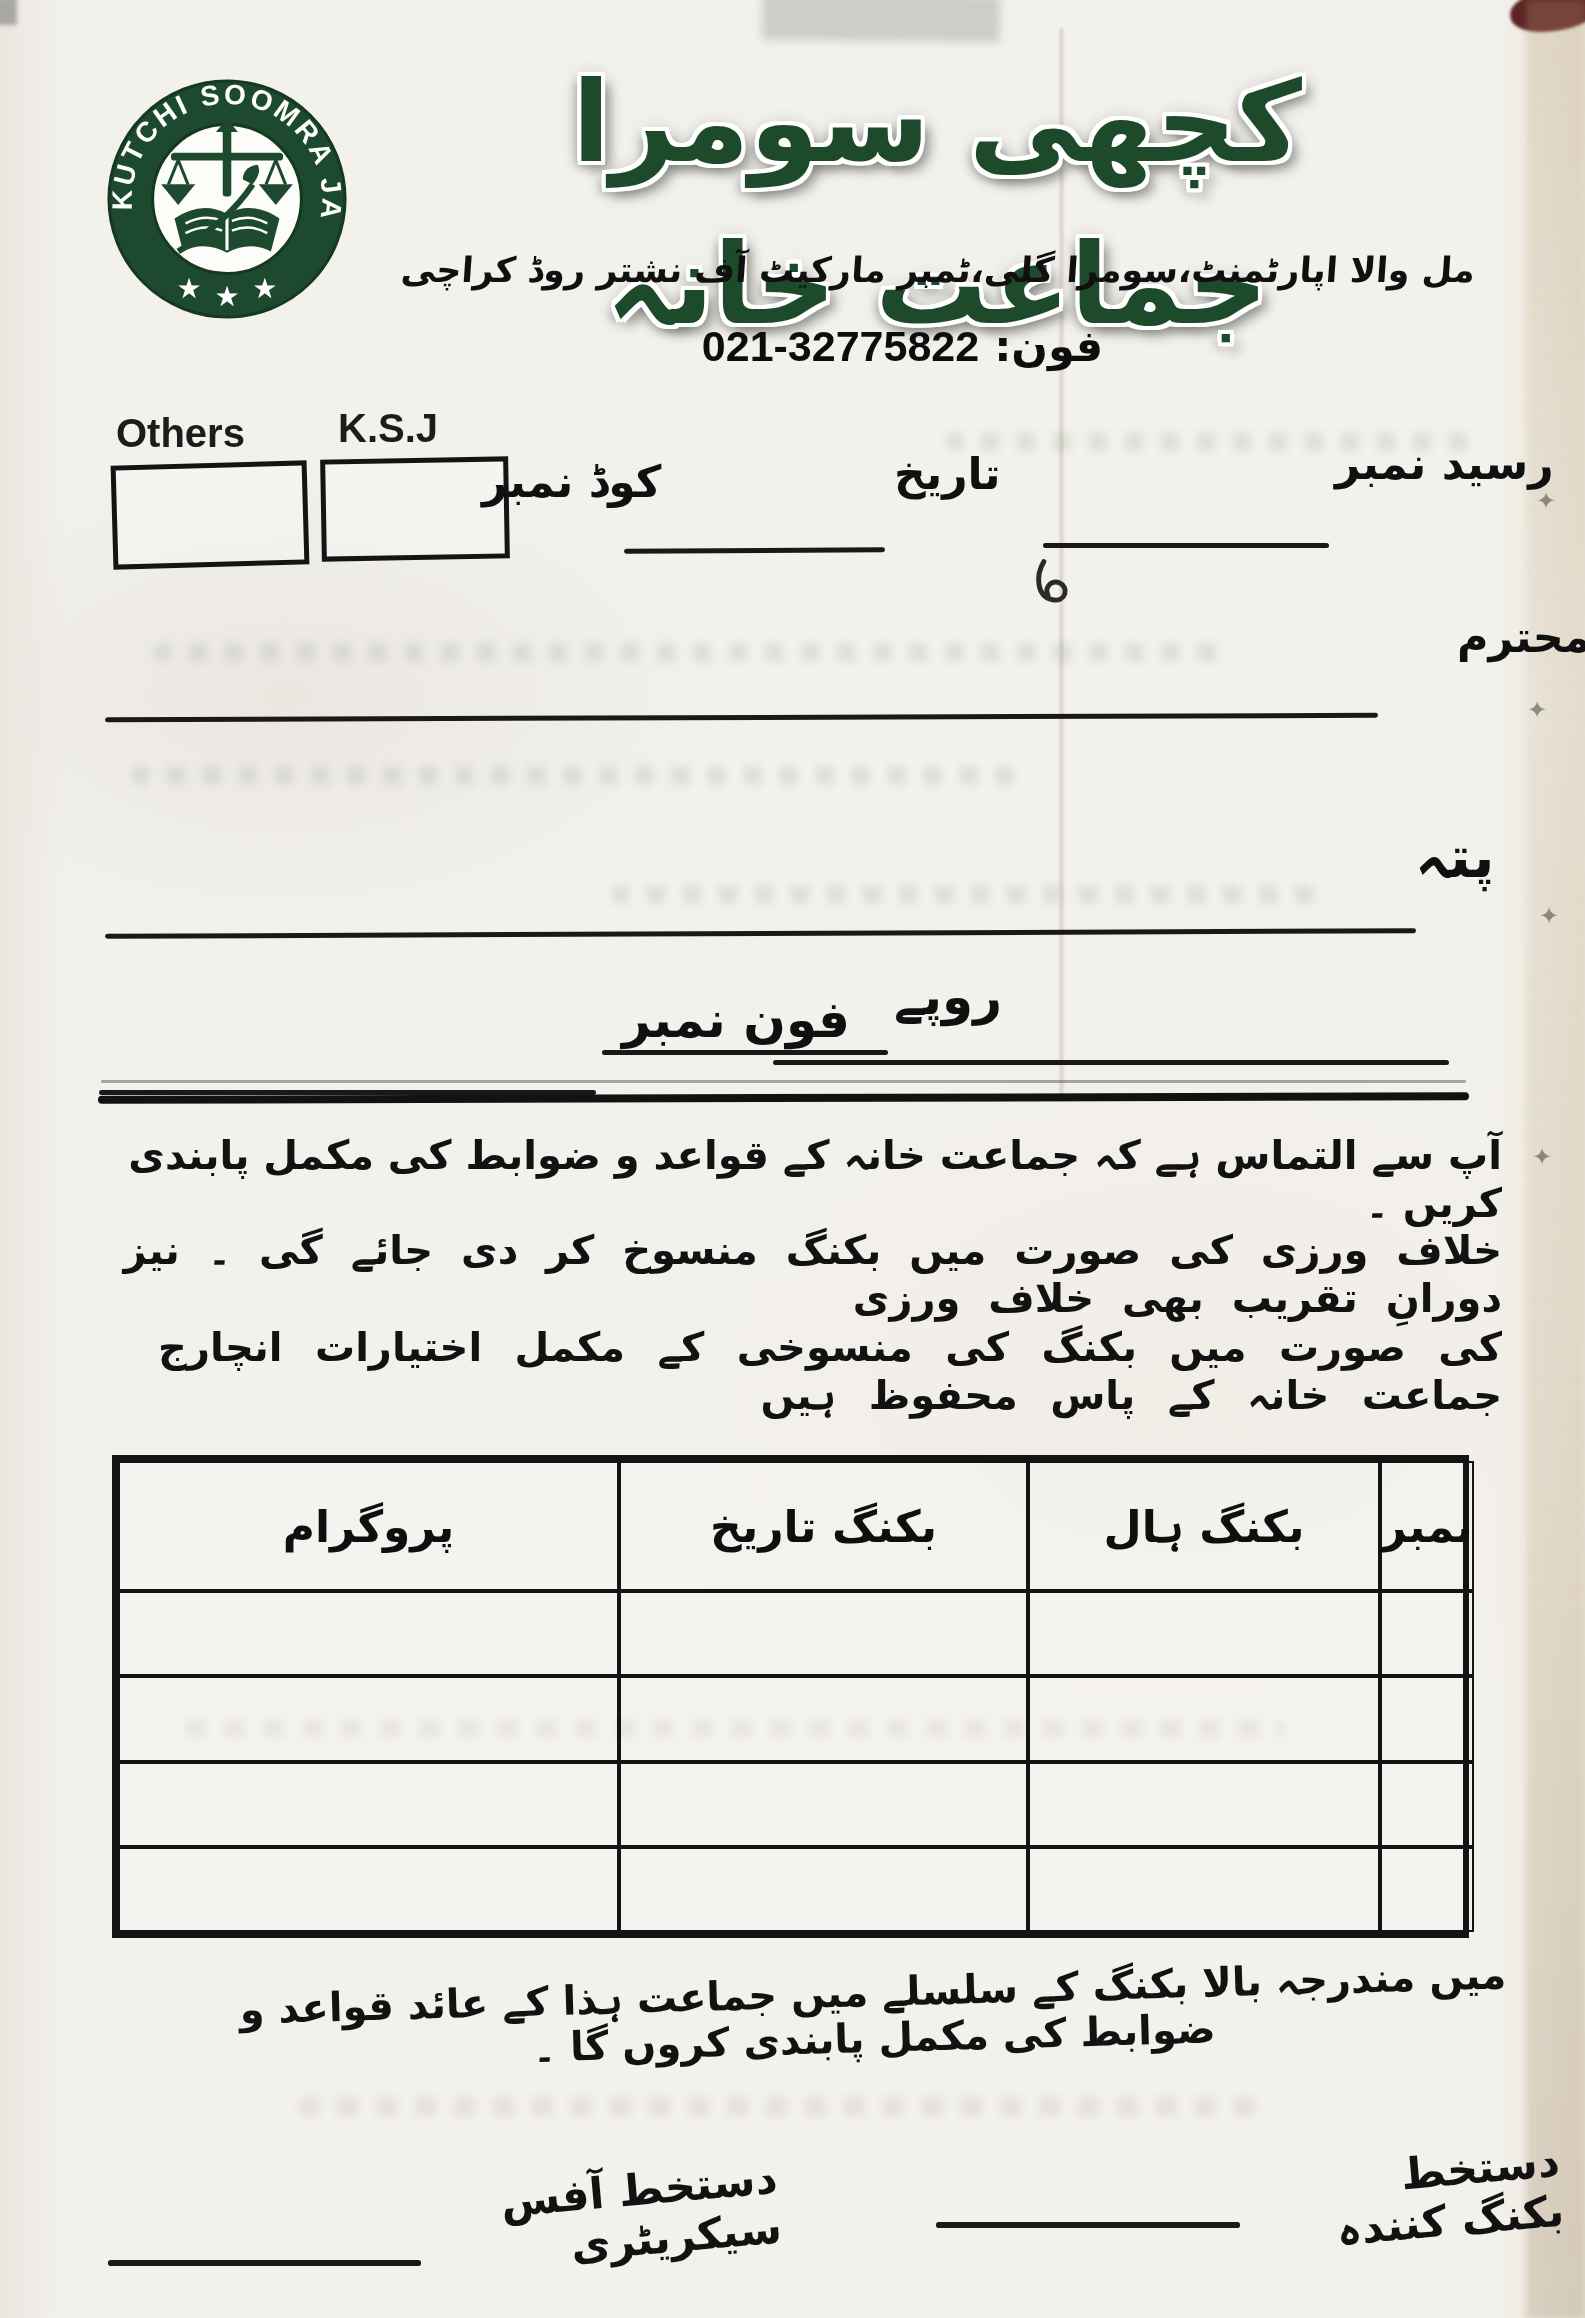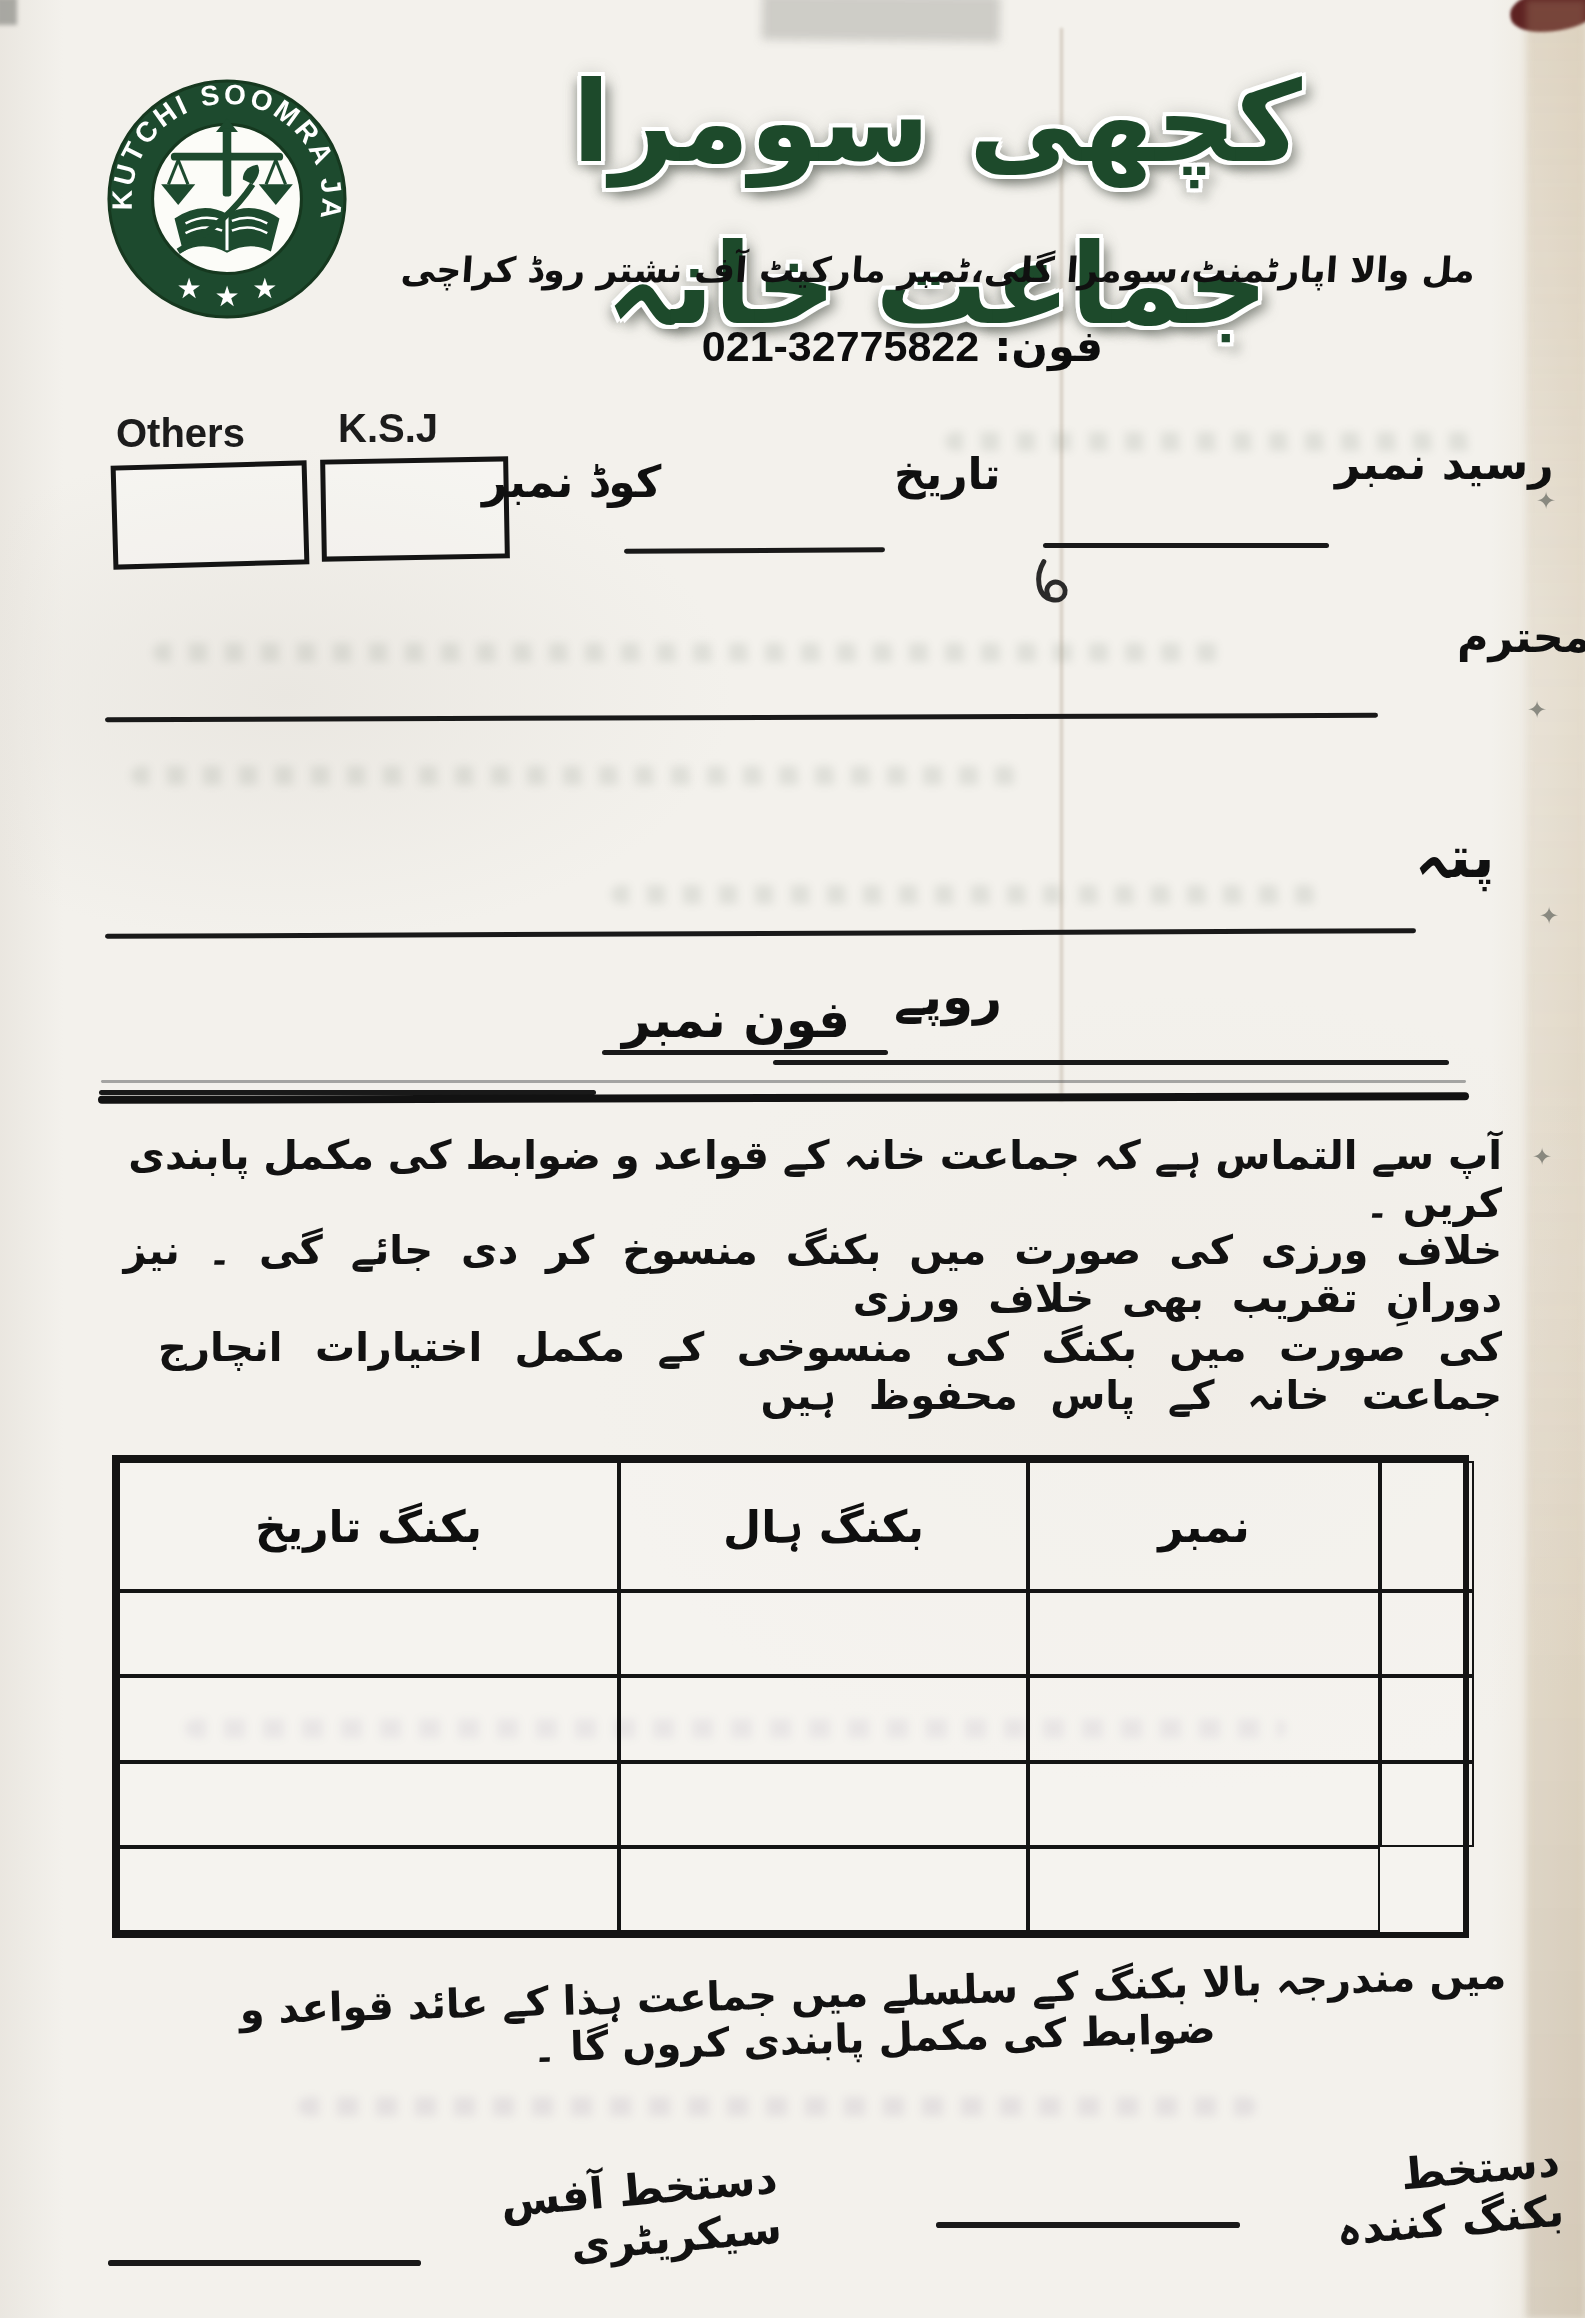--- a/index.html
+++ b/index.html
@@ -205,20 +205,21 @@
   <div class="abs wline line-advance"></div>
 
   <div class="abs divider-echo"></div>
   <div class="abs divider-main"></div>
 
   <div class="abs u notice n1">آپ سے التماس ہے کہ جماعت خانہ کے قواعد و ضوابط کی مکمل پابندی کریں ۔</div>
   <div class="abs u notice n2">خلاف ورزی کی صورت میں بکنگ منسوخ کر دی جائے گی ۔ نیز دورانِ تقریب بھی خلاف ورزی</div>
   <div class="abs u notice n3">کی صورت میں بکنگ کی منسوخی کے مکمل اختیارات انچارج جماعت خانہ کے پاس محفوظ ہیں</div>
 
   <div class="abs booking-table">
+    <div class="th u">پروگرام</div>
     <div class="th u">بکنگ تاریخ</div>
     <div class="th u">بکنگ ہال</div>
     <div class="th u">نمبر</div>
 
     <div class="td"></div>
     <div class="td"></div>
     <div class="td"></div>
     <div class="td"></div>
 
     <div class="td"></div>

